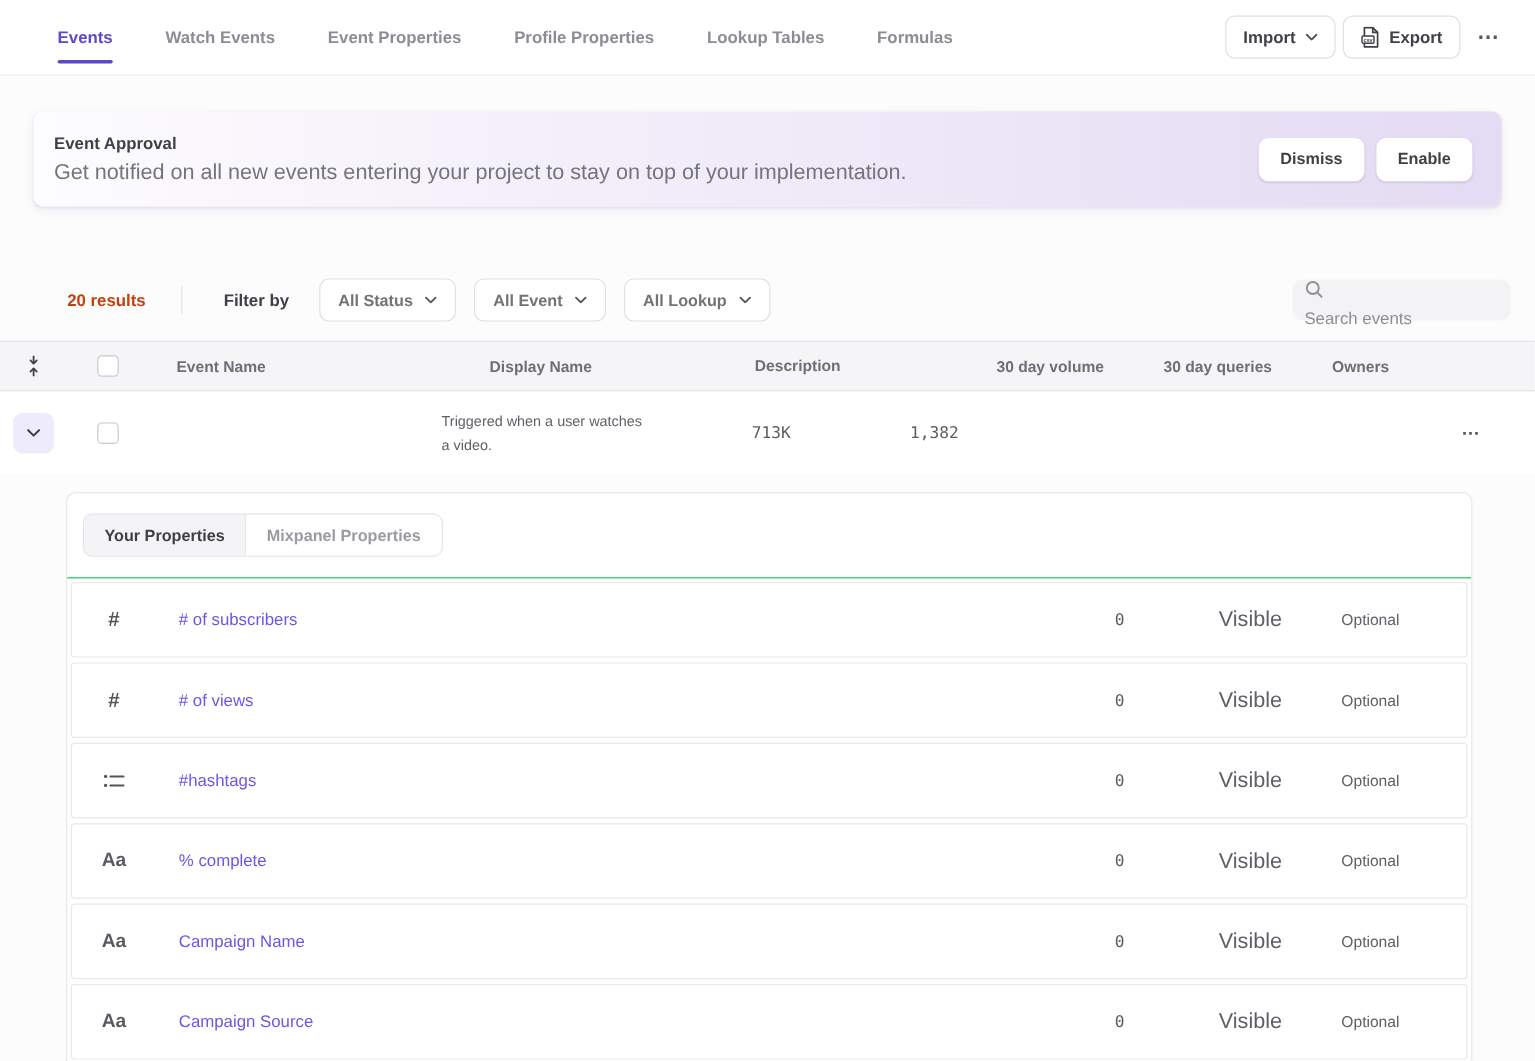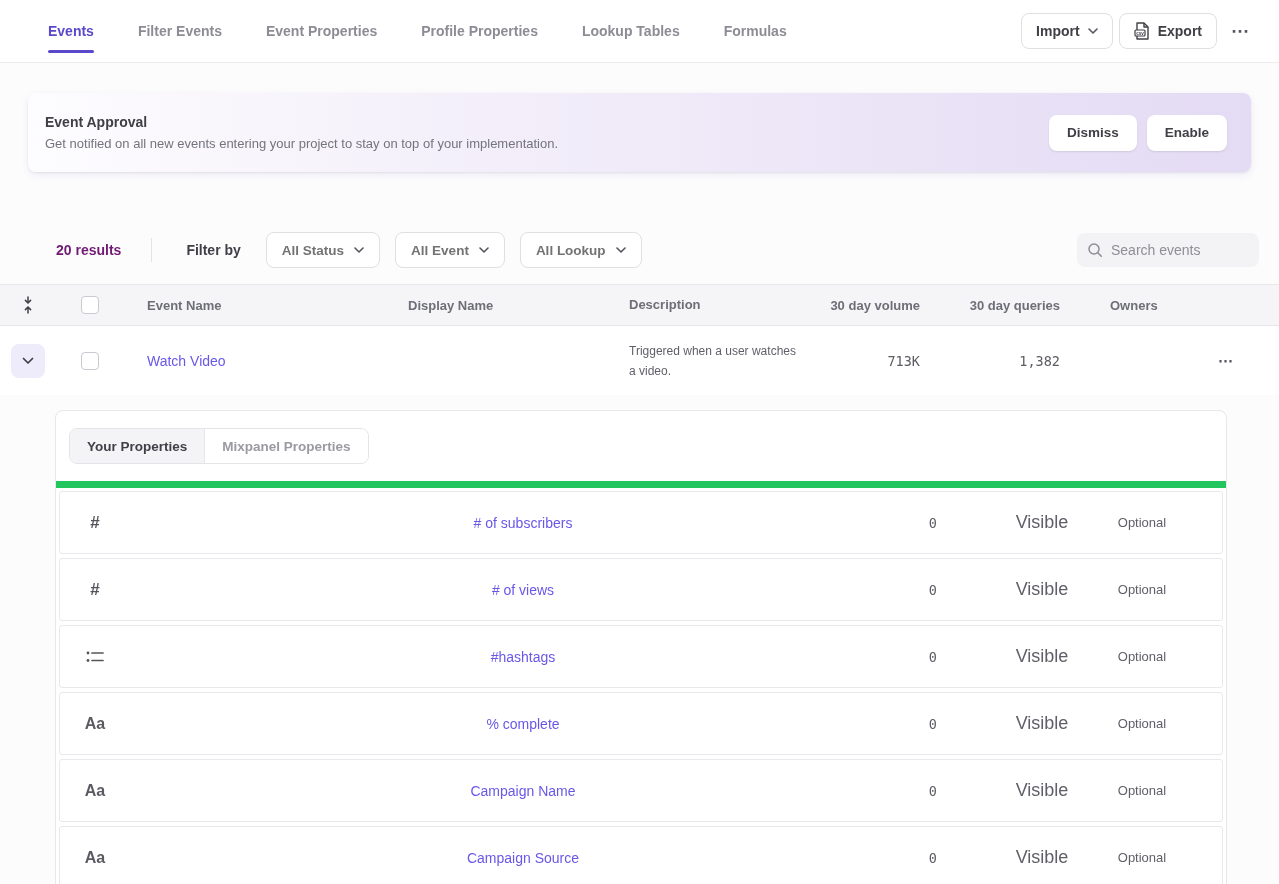--- a/index.html
+++ b/index.html
@@ -41,44 +41,44 @@
 
   
   .banner {
     position:absolute; top:93px; left:28px; right:28px; height:79px;
     border-radius:8px;
     background:linear-gradient(90deg, #fdfcfe 0%, #f1ecf9 45%, #e4dbf4 100%);
     box-shadow:0 1px 2px rgba(40,20,90,0.08), 0 3px 8px rgba(60,30,120,0.07);
     display:flex; align-items:center; padding:0 24px 0 17px;
   }
   .banner-title { font-size:14px; font-weight:700; color:#3f3f46; margin-bottom:6px; }
-  .banner-desc { font-size:13px; color:#74747d; }
+  .banner-desc { font-size:18px; color:#74747d; }
   .banner-actions { margin-left:auto; display:flex; gap:10px; }
   .banner-btn {
     height:36px; padding:0 18px; background:#fff; border:none; border-radius:8px;
     font-size:13.5px; font-weight:600; color:#3f3f46; cursor:pointer;
     box-shadow:0 1px 2px rgba(0,0,0,0.10);
   }
 
   
   .filter-row {
     position:absolute; top:232px; left:56px; right:20px; height:36px;
     display:flex; align-items:center;
   }
-  .results-count { font-size:14px; font-weight:600; color:#701a75; }
+  .results-count { font-size:14px; font-weight:600; color:#c2410c; }
   .v-divider { width:1px; height:24px; background:#e3e3e8; margin:0 34px 0 30px; }
   .filter-by { font-size:14px; font-weight:600; color:#3f3f46; margin-right:25px; }
   .dd-btn {
     display:inline-flex; align-items:center; gap:10px; height:36px; padding:0 15px;
     background:#fff; border:1px solid #dfdfe4; border-radius:8px;
     font-size:13.5px; font-weight:600; color:#737373; cursor:pointer; margin-right:15px;
   }
   .search-box {
     margin-left:auto; width:182px; height:34px; background:#f3f3f5;
-    border-radius:8px; display:flex; align-items:center; padding:0 10px; gap:8px;
+    border-radius:8px; display:flex; padding:0 10px; gap:8px;flex-direction:column;
   }
   .search-box input {
     border:none; background:transparent; outline:none; width:100%;
     font-family:"Liberation Sans", sans-serif; font-size:14px; color:#3f3f46;
   }
   .search-box input::placeholder { color:#8e8e96; }
 
   
   .tbl-header {
     position:absolute; top:284px; left:0; right:0; height:42px;
@@ -109,51 +109,51 @@
     width:34px; height:34px; border:none; border-radius:8px; background:#eeebfa;
     display:flex; align-items:center; justify-content:center; cursor:pointer;
   }
   .dots { font-size:15px; letter-spacing:2px; color:#55555c; font-weight:700; cursor:pointer; }
 
   
   .panel {
     position:absolute; top:410px; left:55px; width:1172px; height:520px;
     background:#fff; border:1px solid #e8e8ec; border-radius:8px;
   }
-  .panel-tabbar { padding:17px 13px; border-bottom:7px solid #22c55e; }
+  .panel-tabbar { padding:17px 13px; border-bottom:1px solid #22c55e; }
   .seg {
     display:inline-flex; border:1px solid #e3e3e8; border-radius:8px; overflow:hidden;
   }
   .seg-tab {
     height:34px; display:flex; align-items:center; padding:0 17px;
     font-size:13.5px; font-weight:600; color:#9a9aa3; background:#fff; cursor:pointer;
   }
   .seg-tab.active { background:#f4f4f6; color:#3f3f46; }
   .seg-tab + .seg-tab { border-left:1px solid #e7e7ea; }
 
   .prop-rows { padding:3px; }
   .prop-row {
     height:63px; border:1px solid #e9e9ed; border-radius:3px; margin-bottom:4px;
     display:flex; align-items:center; background:#fff;
   }
   .p-icon { width:70px; flex-shrink:0; display:flex; justify-content:center;
             color:#55555c; font-size:17px; font-weight:600; }
   .p-icon .aa { font-size:16px; font-weight:700; color:#5a5a62; }
-  .p-name { flex:1; padding-left:19px;text-align:center; }
+  .p-name { flex:1; padding-left:19px; }
   .p-val { width:40px; text-align:right; margin-right:60px; flex-shrink:0; }
   .p-vis { width:90px; text-align:center; flex-shrink:0; font-size:18px; color:#5f5f68; }
   .p-req { width:110px; text-align:center; flex-shrink:0; margin-right:25px; font-size:13px; color:#5f5f68; }
 </style>
 </head>
 <body>
 
 <header class="topnav">
   <nav class="nav-tabs">
     <div class="nav-tab active">Events</div>
-    <div class="nav-tab">Filter Events</div>
+    <div class="nav-tab">Watch Events</div>
     <div class="nav-tab">Event Properties</div>
     <div class="nav-tab">Profile Properties</div>
     <div class="nav-tab">Lookup Tables</div>
     <div class="nav-tab">Formulas</div>
   </nav>
   <div class="nav-actions">
     <button class="btn">
       <span>Import</span>
       <span>
         <svg width="10" height="6" viewBox="0 0 10 6">
@@ -255,21 +255,20 @@
   <div class="col-exp">
     <button class="expander-btn">
       <svg width="12" height="8" viewBox="0 0 12 8">
           <polyline points="1.5,1.5 6,6 10.5,1.5" fill="none" stroke="#3f3f46" stroke-width="1.7" stroke-linecap="round" stroke-linejoin="round"></polyline>
         </svg>
     </button>
   </div>
   <div class="col-check">
       <span class="checkbox"></span>
     </div>
-  <div class="col-name"><a class="link">Watch Video</a></div>
   <div class="col-display"></div>
   <div class="col-desc">Triggered when a user watches a video.</div>
   <div class="col-vol mono">713K</div>
   <div class="col-q mono">1,382</div>
   <div class="col-owners"></div>
   <div class="col-actions">
     <span class="dots">⋯</span>
   </div>
 </div>
 

